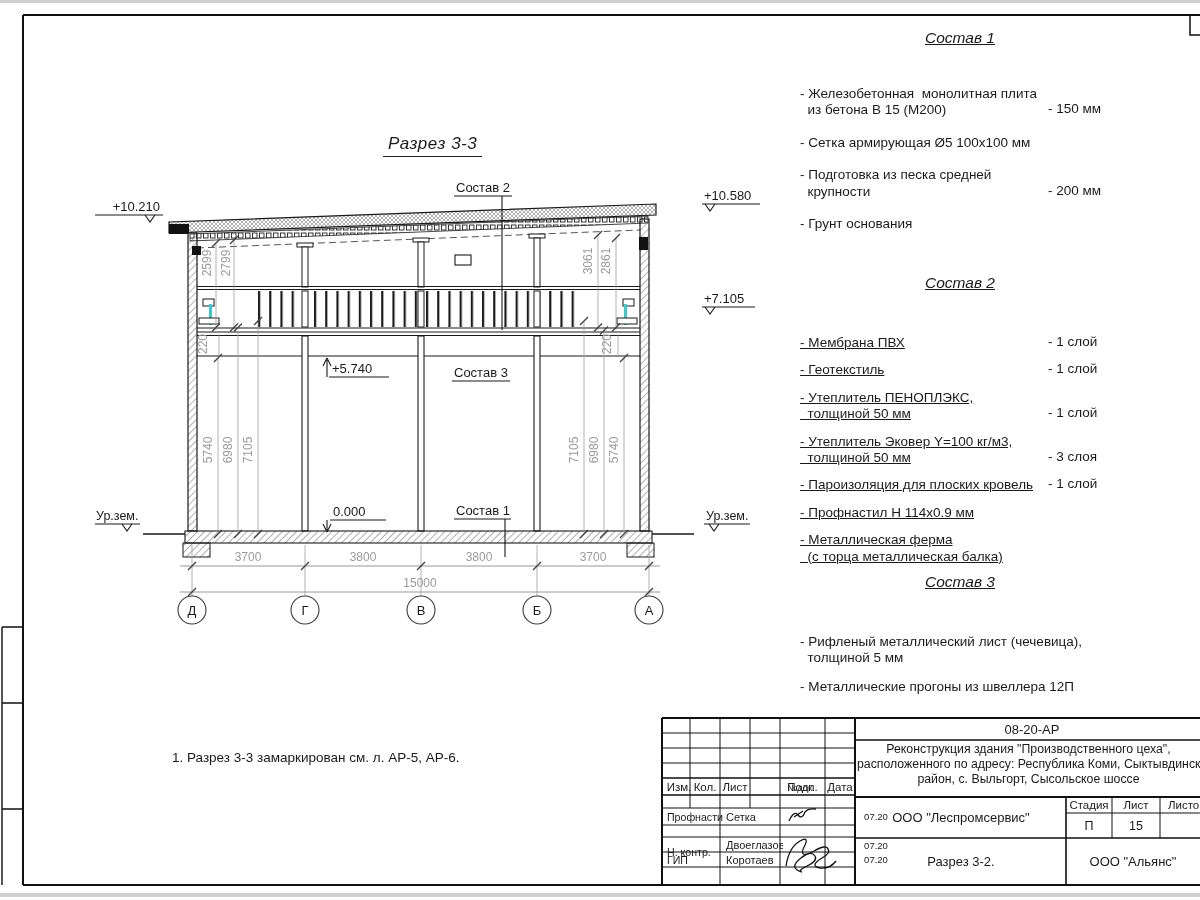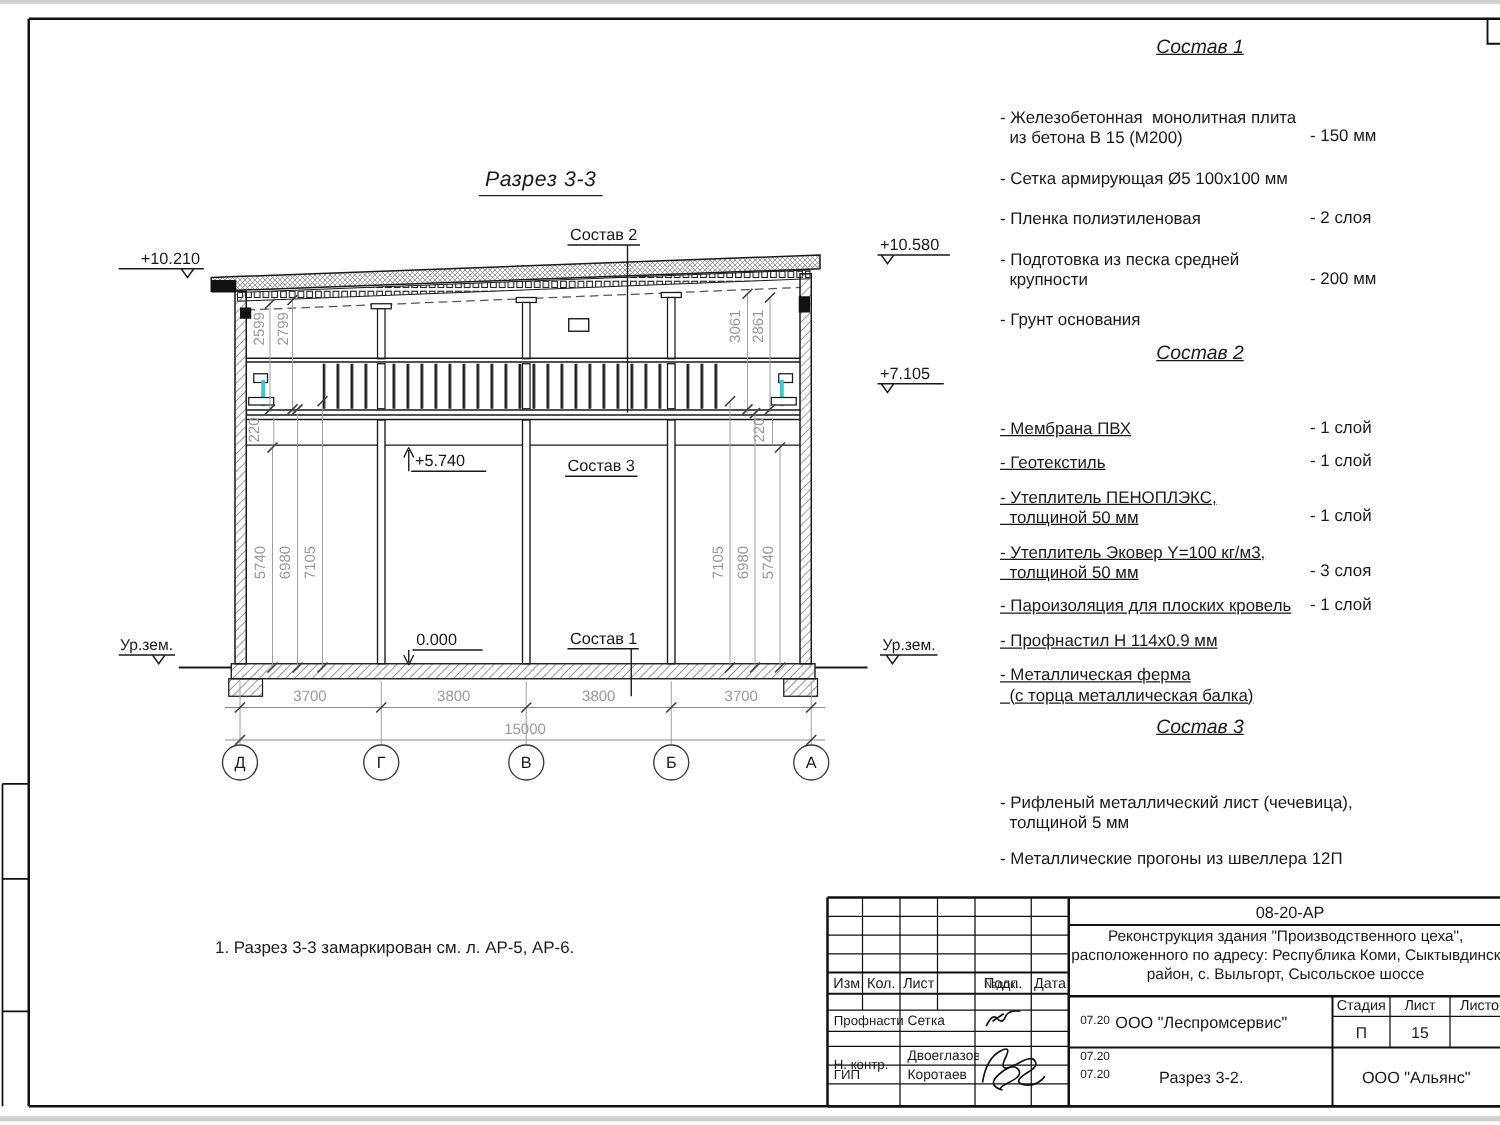--- a/index.html
+++ b/index.html
@@ -216,21 +216,20 @@
 </svg>
 
 <div class="dwg-title">Разрез 3-3</div>
 
 <div class="panel p1 abs" style="left:800px;top:28px;">
   <h3>Состав 1</h3>
   <div class="items">
     <div class="comp-item"><span>- Железобетонная  монолитная плита
   из бетона В 15 (М200)</span><span class="comp-val">- 150 мм</span></div>
     <div class="comp-item"><span>- Сетка армирующая Ø5 100х100 мм</span><span class="comp-val"></span></div>
-    <div class="comp-item"><span>- Пленка полиэтиленовая</span><span class="comp-val">-  2 слоя</span></div>
     <div class="comp-item"><span>- Подготовка из песка средней
   крупности</span><span class="comp-val">- 200 мм</span></div>
     <div class="comp-item"><span>- Грунт основания</span><span class="comp-val"></span></div>
   </div>
 </div>
 
 <div class="panel p2 abs" style="left:800px;top:273px;">
   <h3>Состав 2</h3>
   <div class="items">
     <div class="comp-item"><span>- Мембрана ПВХ</span><span class="comp-val">- 1 слой</span></div>

